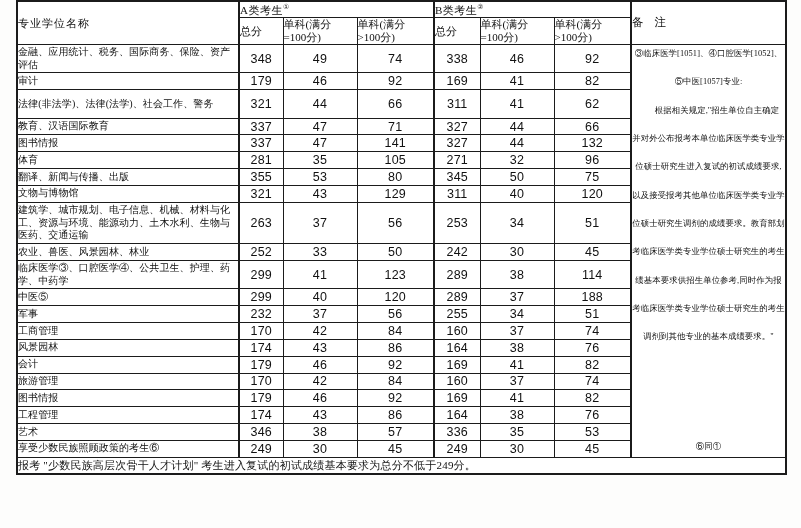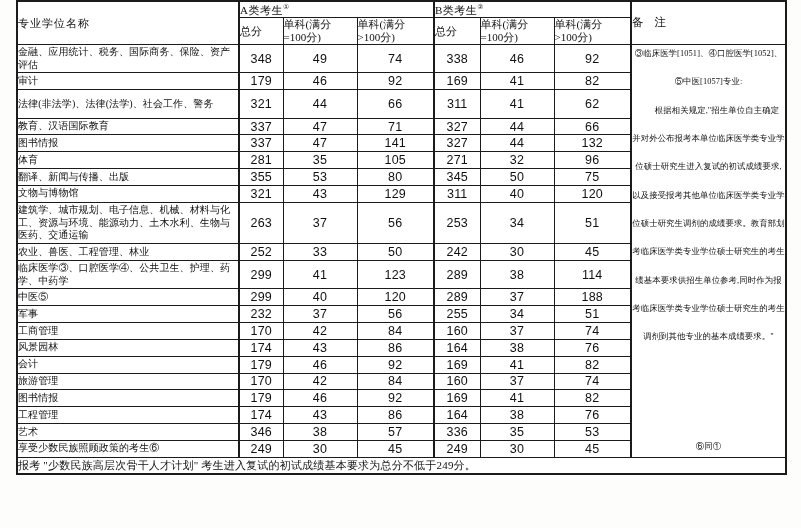--- a/index.html
+++ b/index.html
@@ -260,21 +260,21 @@
           <tr class="r-tall">
             <td class="name">建筑学、城市规划、电子信息、机械、材料与化工、资源与环境、能源动力、土木水利、生物与医药、交通运输</td>
             <td class="num sep-l">263</td>
             <td class="num ">37</td>
             <td class="num ">56</td>
             <td class="num sep-l">253</td>
             <td class="num ">34</td>
             <td class="num ">51</td>
           </tr>
           <tr class="r2">
-            <td class="name">农业、兽医、工程管理、林业</td>
+            <td class="name">农业、兽医、风景园林、林业</td>
             <td class="num sep-l">252</td>
             <td class="num ">33</td>
             <td class="num ">50</td>
             <td class="num sep-l">242</td>
             <td class="num ">30</td>
             <td class="num ">45</td>
           </tr>
           <tr class="r3">
             <td class="name">临床医学③、口腔医学④、公共卫生、护理、药学、中药学</td>
             <td class="num sep-l">299</td>

